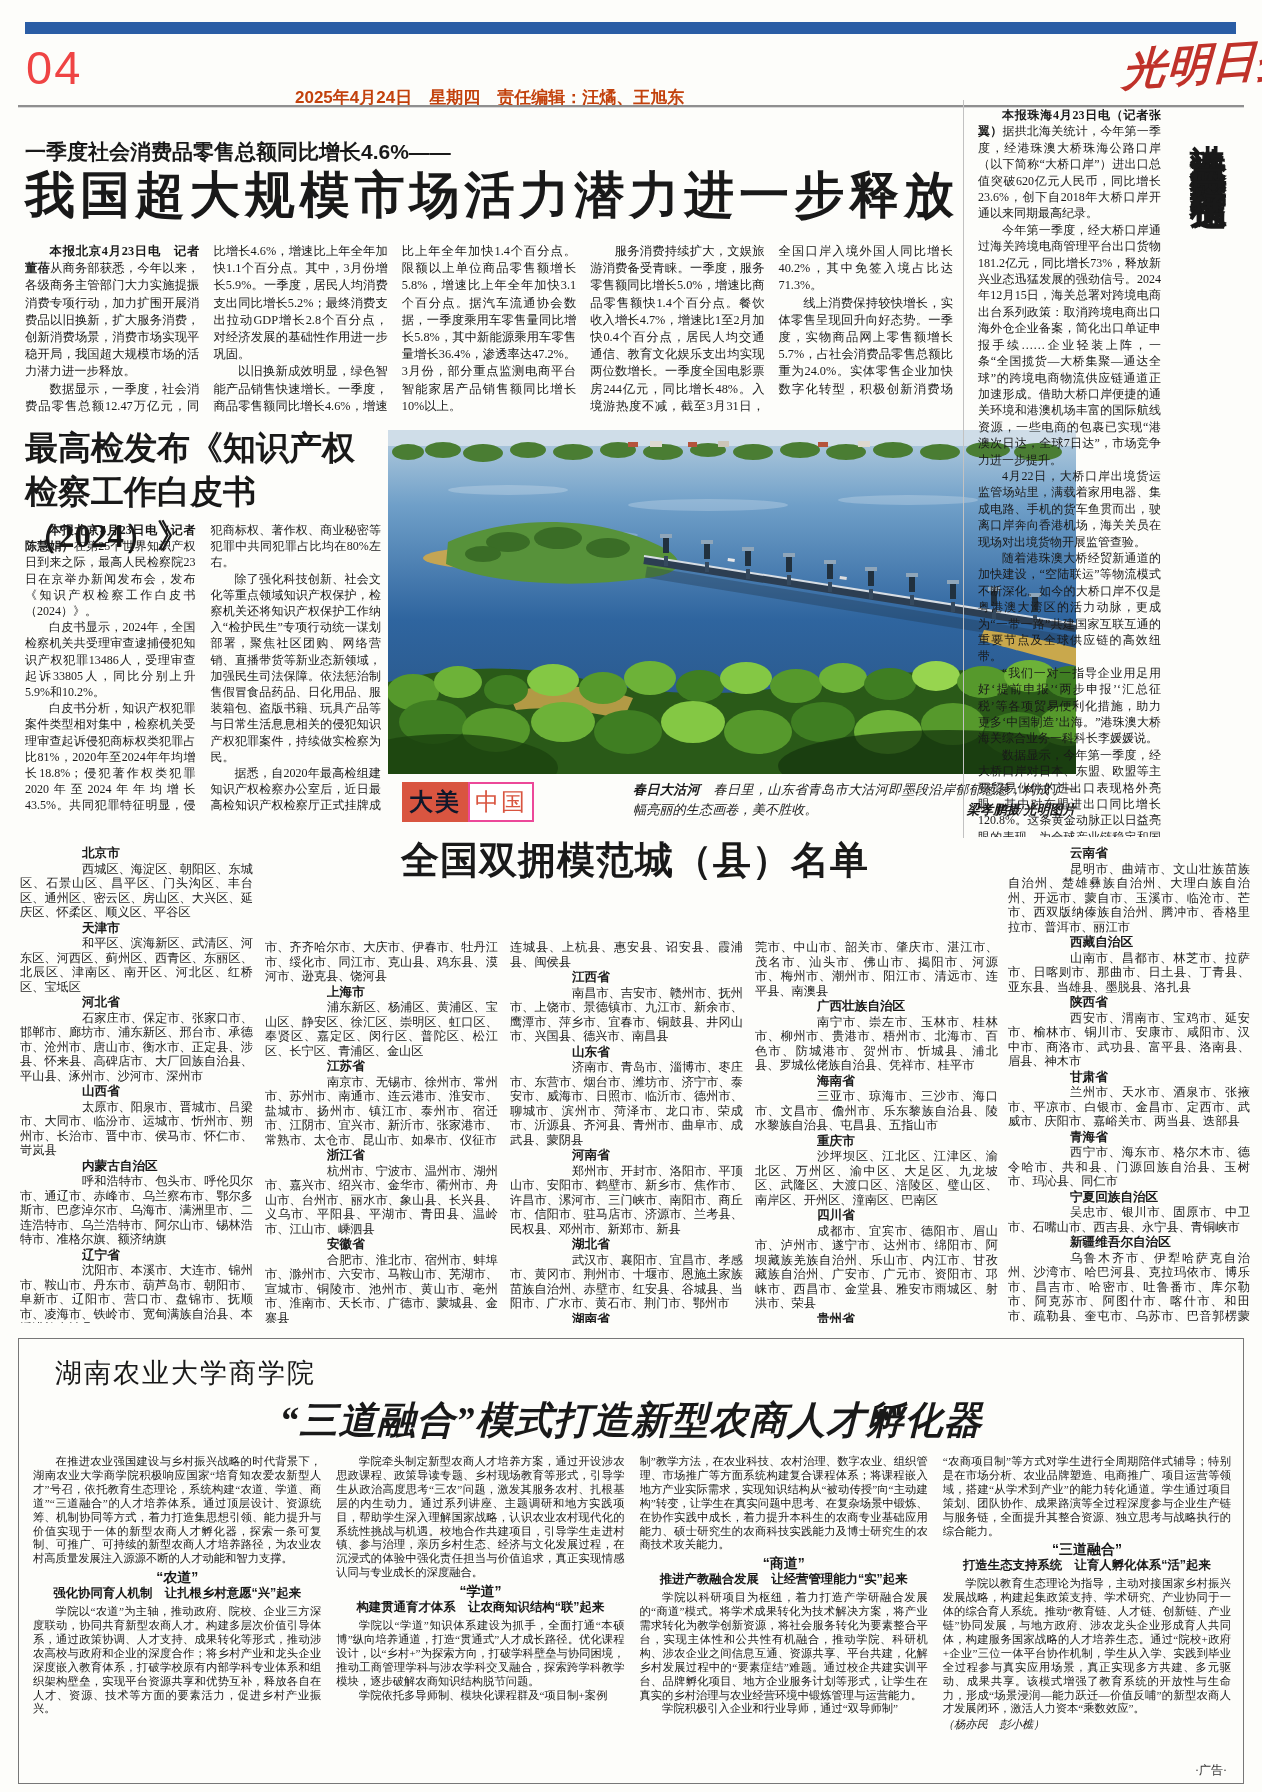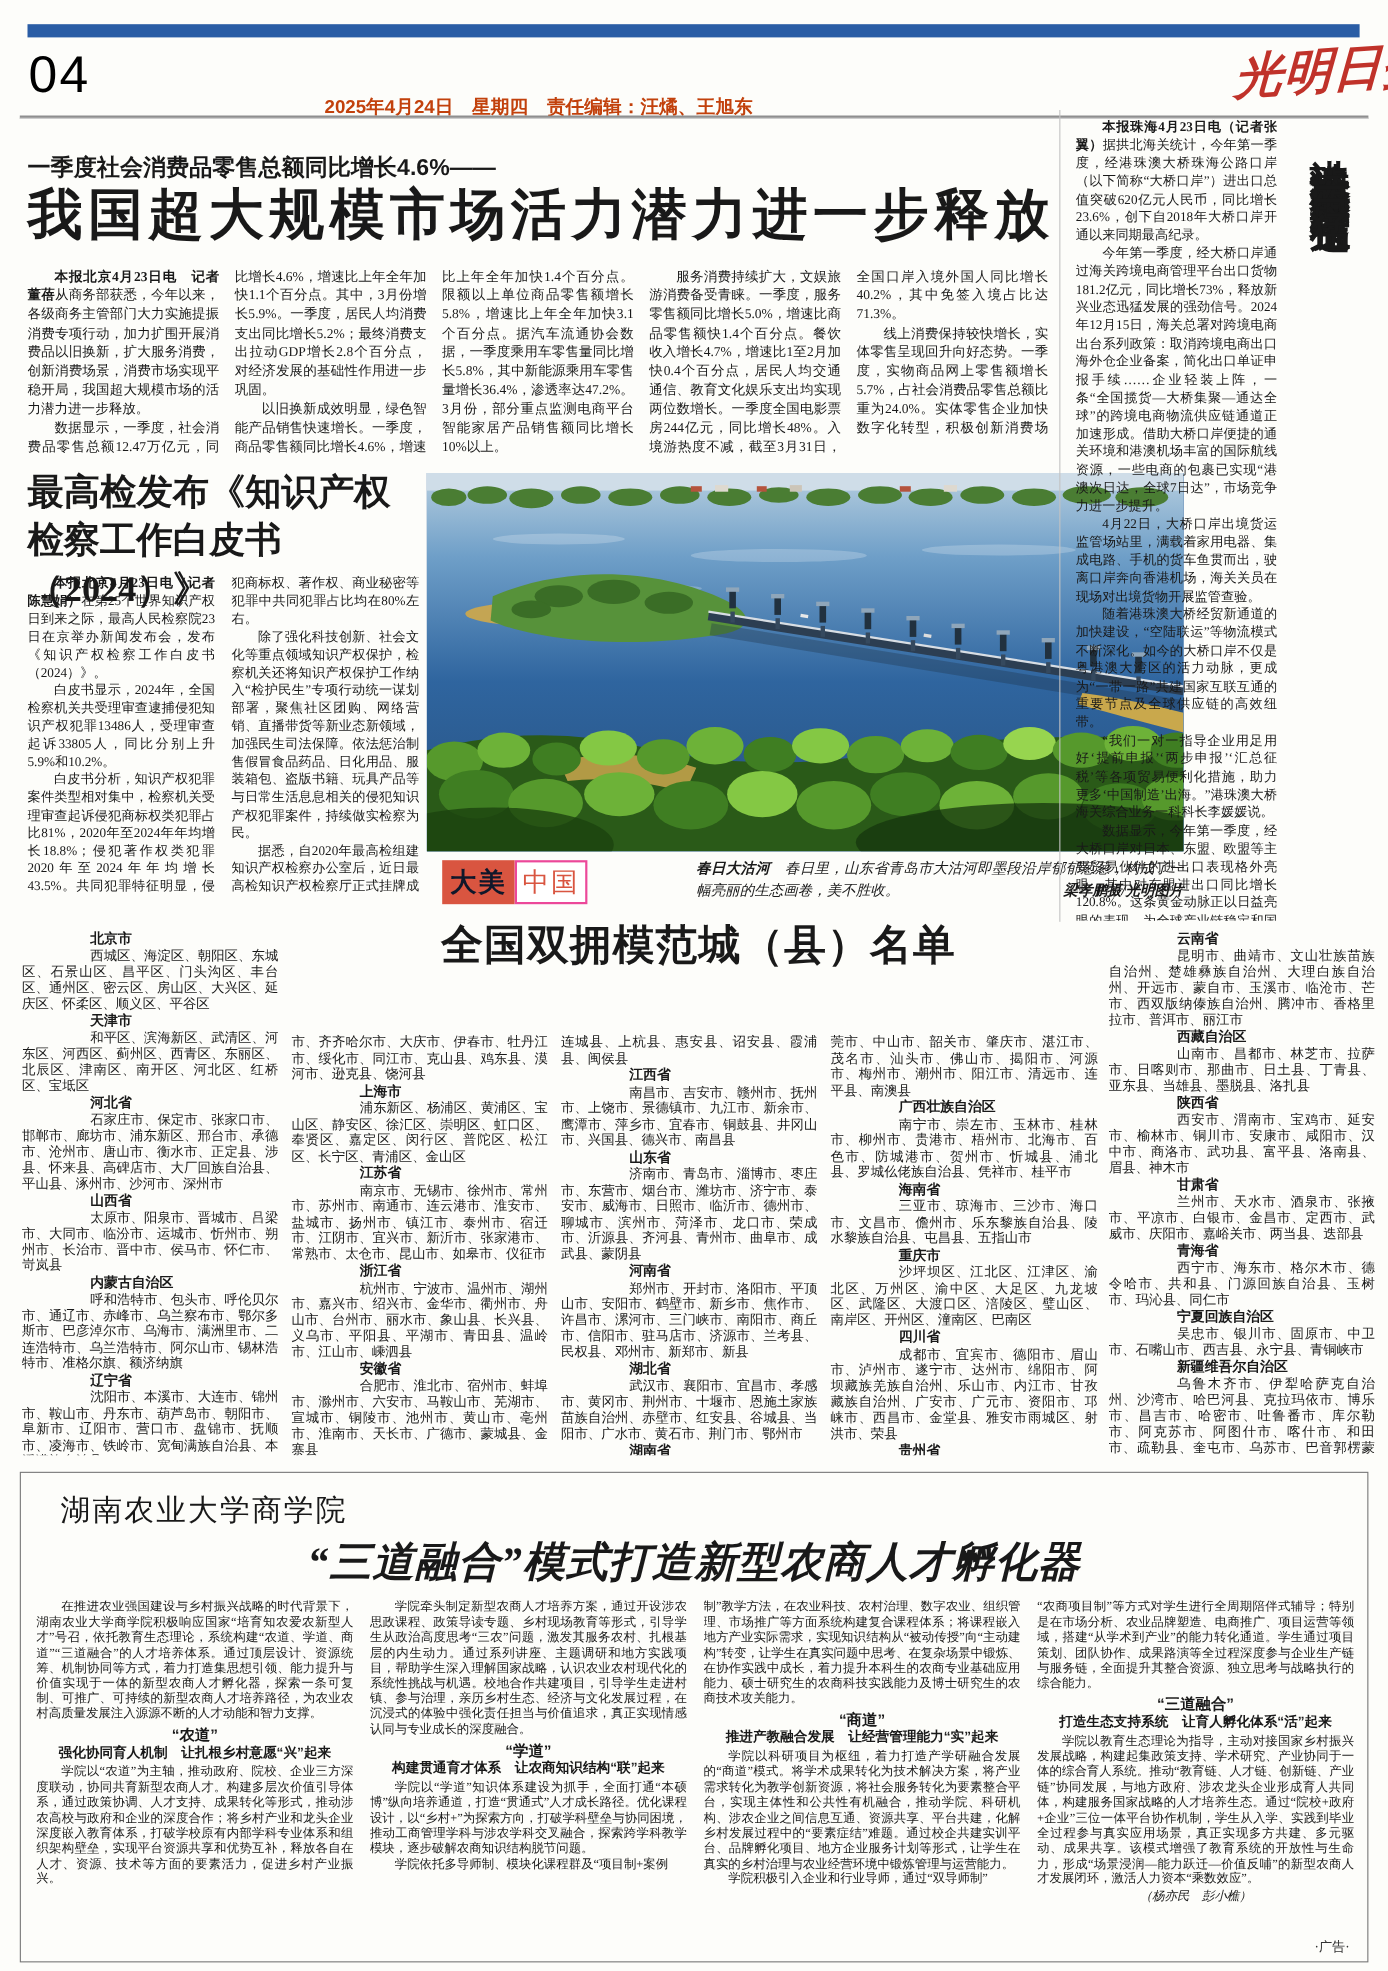--- a/index.html
+++ b/index.html
@@ -5,21 +5,21 @@
 <style>
   html,body{margin:0;padding:0;background:#d9d9d6;}
   #page{position:relative;width:1262px;height:1792px;margin:0 auto;background:#fdfdfa;
         font-family:"Liberation Serif","DejaVu Serif",serif;color:#191919;overflow:hidden;}
   #page *{box-sizing:border-box;}
   .abs{position:absolute;}
 
   
   .topbar{left:25px;top:22px;width:1211px;height:12px;background:#2a5da5;}
   .pageno{left:26px;top:40px;font-family:"Liberation Sans",sans-serif;font-weight:400;
-          font-size:47px;color:#000000;letter-spacing:2px;}
+          font-size:47px;color:#ef4444;letter-spacing:2px;}
   .section-name{left:108px;top:36px;font-family:"Liberation Sans",sans-serif;font-weight:900;
           font-size:46px;color:#1f5ca9;letter-spacing:4px;}
   .dateline{left:295px;top:86px;font-family:"Liberation Sans",sans-serif;font-weight:700;
           font-size:17px;color:#c2410c;}
   .logo{left:1122px;top:36px;width:140px;font-style:italic;font-weight:700;font-size:44px;
         color:#c0322a;transform:rotate(-4deg) skewX(-6deg);letter-spacing:1px;white-space:nowrap;}
   .header-rule{left:18px;top:105px;width:1226px;height:3px;background:#8f8f8f;border-bottom:1px solid #d8d8d8;}
 
   
   .lead-kicker{left:25px;top:138px;font-family:"Liberation Sans",sans-serif;font-weight:700;font-size:21px;}
@@ -76,21 +76,21 @@
         font-weight:400;font-size:27px;letter-spacing:2px;}
   .ad-title{position:absolute;left:0;right:0;top:56px;text-align:center;font-size:38px;
         font-weight:900;letter-spacing:1px;font-style:italic;}
   .ad-cols{position:absolute;left:14px;top:116px;width:1198px;height:312px;display:flex;gap:15px;}
   .ad-col{flex:1;font-size:11.3px;line-height:13.9px;overflow:hidden;text-align:justify;}
   .ad .bp{margin:0;text-indent:2em;text-align:justify;}
   .ad .bc{margin:0;text-indent:0;text-align:justify;}
   .ad .bh{text-align:center;margin:5px 0 4px;font-family:"Liberation Sans",sans-serif;}
   .ad .bh .l1{font-weight:700;font-size:14px;}
   .ad .bh .l2{font-weight:700;font-size:12.4px;margin-top:2px;}
-  .ad .bsign{text-align:center;margin-top:2px;font-style:italic;}
+  .ad .bsign{text-align:left;margin-top:2px;font-style:italic;}
   .ad-mark{position:absolute;right:16px;bottom:4px;font-size:12px;color:#333;}
 </style>
 </head>
 <body>
 
 <div id="page">
 
   <div class="abs topbar"></div>
   <div class="abs pageno">04</div>
   <div class="abs dateline">2025年4月24日　星期四　责任编辑：汪燏、王旭东</div>

